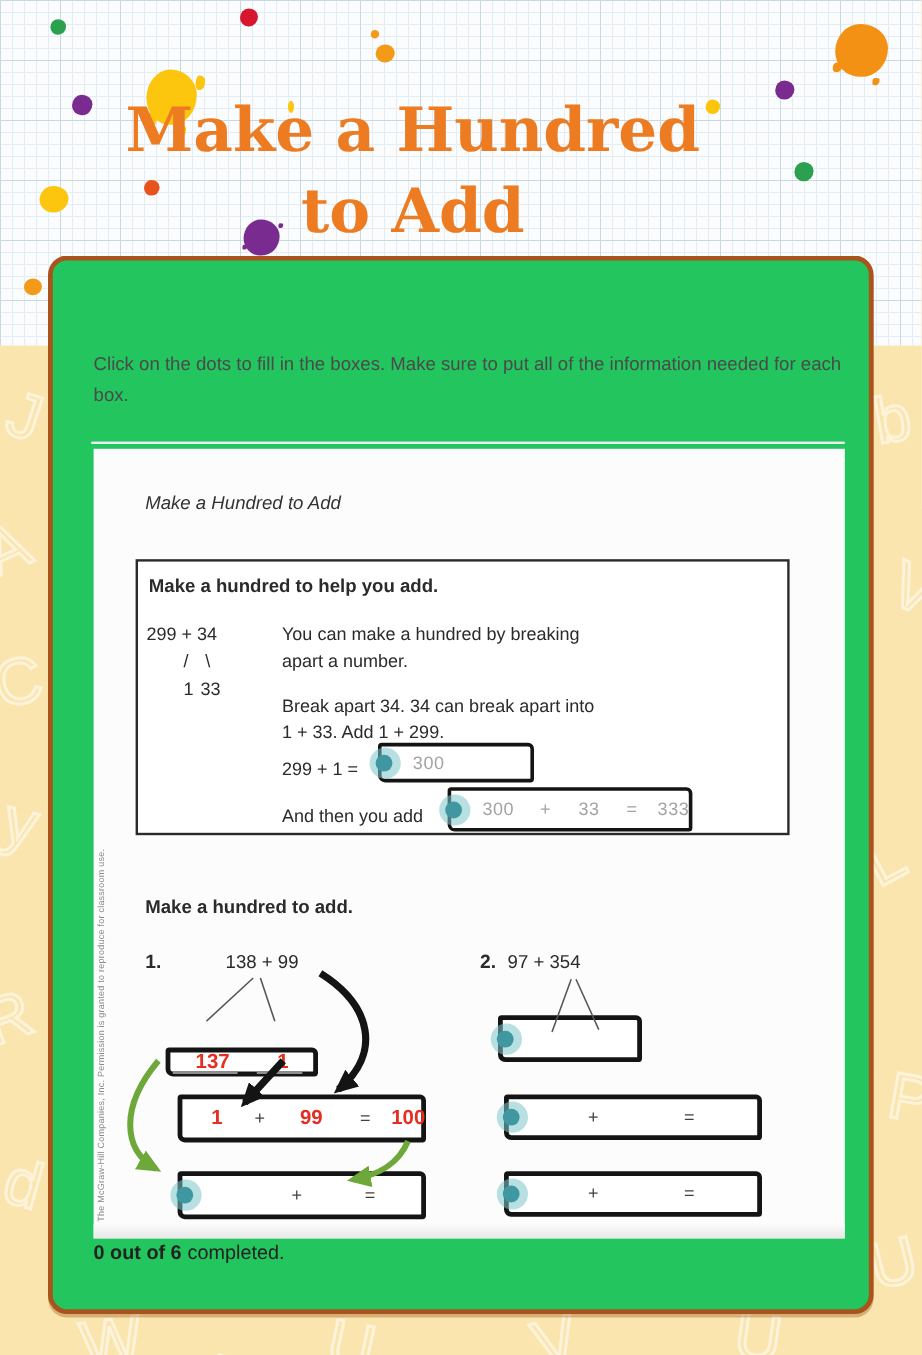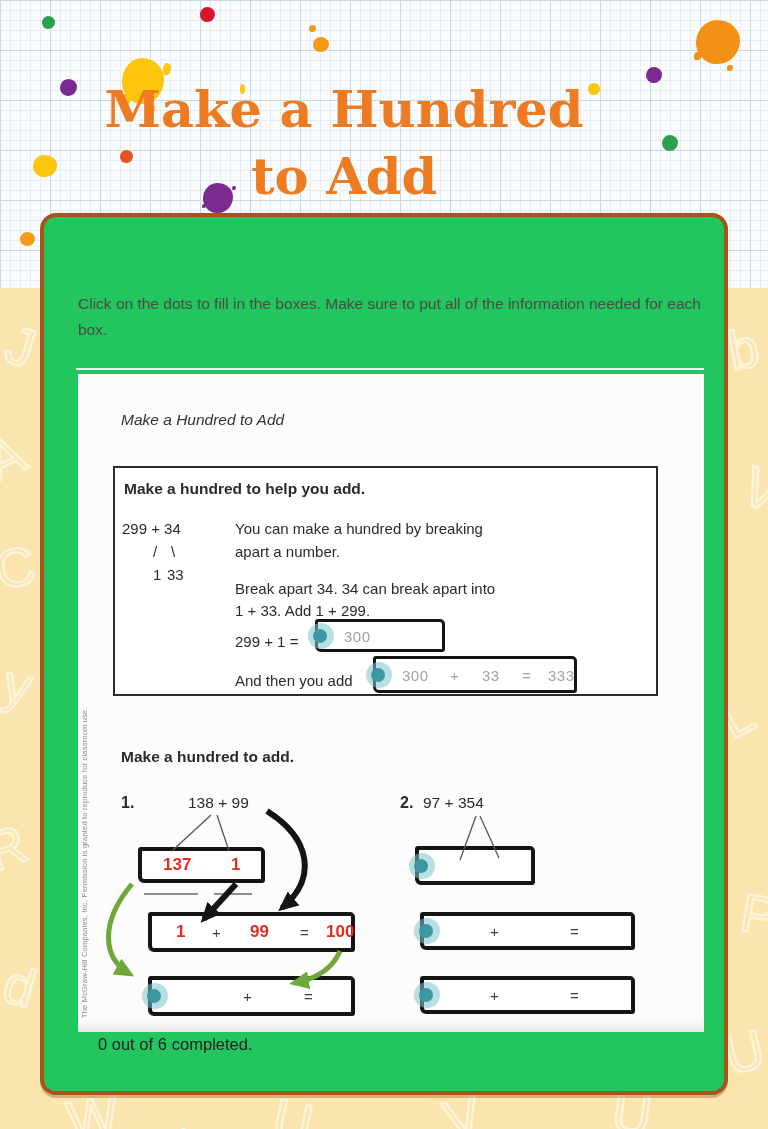--- a/index.html
+++ b/index.html
@@ -67,21 +67,21 @@
     border-radius:50%;background:#3f98a1;}
 
   .underline-seg{position:absolute;height:1.5px;background:#8f8f8f;}
 
   .arrows{position:absolute;left:0;top:0;pointer-events:none;}
 
   .copyright{position:absolute;left:2px;top:652px;transform:rotate(-90deg);
     transform-origin:0 0;width:264px;font-size:7.5px;color:#8a8a8a;letter-spacing:.2px;white-space:nowrap;}
 
   .progress{position:absolute;left:34px;top:818px;font-size:16.5px;color:#222;}
-  .progress b{font-weight:normal;margin-left:20px;}
+  .progress b{font-weight:bold;}
   .progress span{margin-left:5px;}
 </style>
 </head>
 <body>
 
 <div class="page">
 
   <svg class="doodles" width="768" height="1129">
     <g stroke="#ffffff" fill="none" stroke-width="2.5" opacity="0.55" font-size="54" font-family="Liberation Sans, sans-serif">
       <text x="2" y="360" transform="rotate(18 2 360)">J</text>
@@ -166,21 +166,21 @@
           <span class="in-abs ghost" style="left:146px;">=</span>
           <span class="in-abs ghost" style="left:172px;">333</span>
         </div>
       </div>
 
       <div class="ws-abs bold" style="left:43px;top:374px;font-size:15.5px;">Make a hundred to add.</div>
 
       <div class="ws-abs bold" style="left:43px;top:420px;font-size:16px;">1.</div>
       <div class="ws-abs" style="left:110px;top:420px;font-size:15.5px;">138 + 99</div>
 
-      <div class="sketch thick" style="left:60px;top:473px;width:127px;height:36px;">
+      <div class="sketch thick" style="left:60px;top:499px;width:127px;height:24px;">
         <span class="in-abs redval" style="left:21px;">137</span>
         <span class="in-abs redval" style="left:89px;">1</span>
       </div>
       <div class="underline-seg" style="left:66px;top:519px;width:54px;"></div>
       <div class="underline-seg" style="left:136px;top:519px;width:38px;"></div>
 
       <div class="sketch thick" style="left:70px;top:538px;width:207px;height:40px;">
         <span class="in-abs redval" style="left:24px;">1</span>
         <span class="in-abs wsym" style="left:60px;">+</span>
         <span class="in-abs redval" style="left:98px;">99</span>

